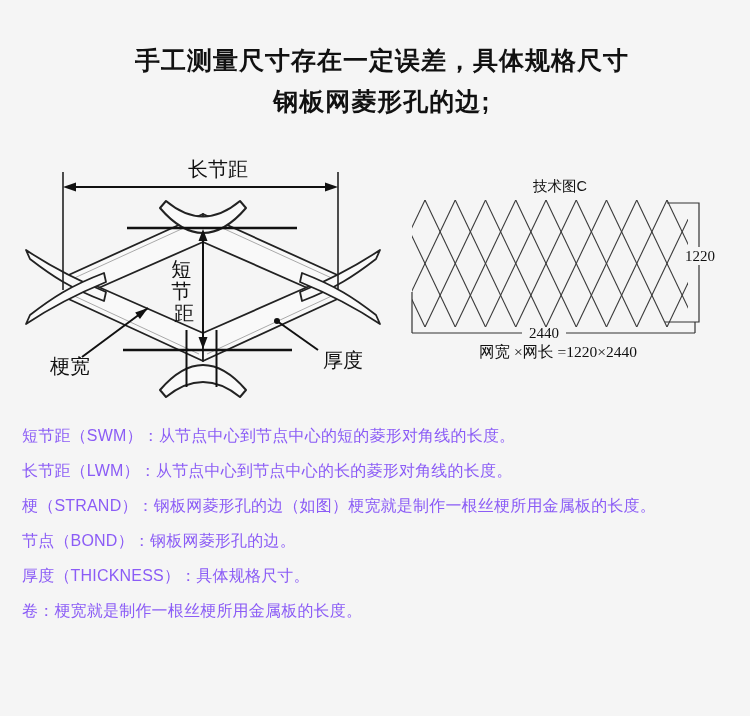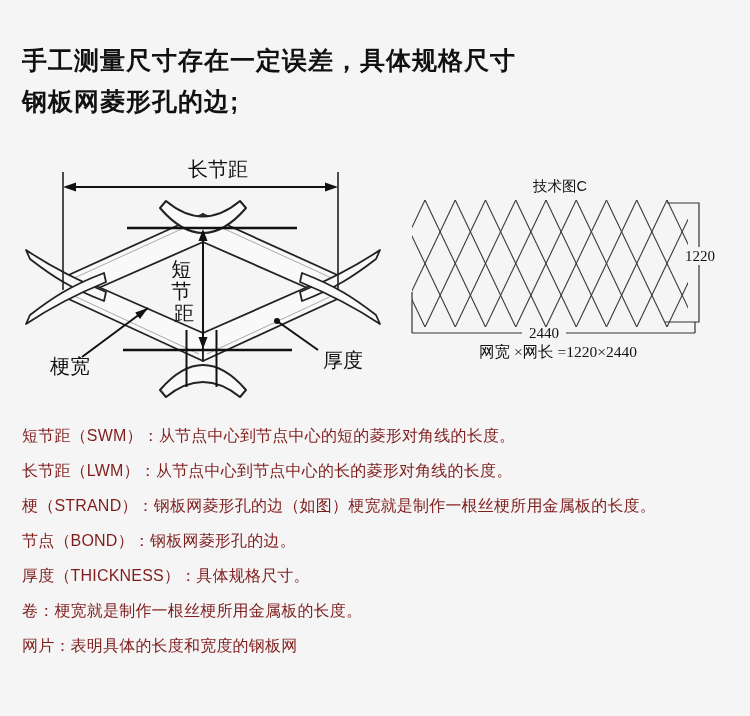--- a/index.html
+++ b/index.html
@@ -6,30 +6,31 @@
   body{
     width:750px;height:716px;
     background:#f5f5f5;
     font-family:"Liberation Sans","DejaVu Sans",sans-serif;
     color:#1a1a1a;
     position:relative;
     overflow:hidden;
   }
   .canvas{position:absolute;inset:0;width:750px;height:716px;}
   .notice{
-    position:absolute;left:22px;top:40px;width:700px;
+    position:absolute;left:32px;top:40px;width:700px;
     font-size:25px;font-weight:bold;line-height:41px;color:#111;
     letter-spacing:1px;
+    text-align:center;
   }
   .svg-abs{position:absolute;}
   .defs-list{
     position:absolute;left:22px;top:418px;width:715px;
   }
   .def-line{
-    height:35px;line-height:35px;font-size:16px;color:#7f1d1d;
+    height:35px;line-height:35px;font-size:16px;color:#8b5cf6;
     white-space:nowrap;letter-spacing:0.2px;
   }
   svg text{fill:#111;}
   .cjk-label{font-family:"Liberation Sans","DejaVu Sans",sans-serif;}
   .dim-num{font-family:"Liberation Serif","DejaVu Serif",serif;}
 </style>
 </head>
 <body>
 
 <div class="canvas">
@@ -173,16 +174,15 @@
     <text class="dim-num" x="158" y="187" text-anchor="middle" font-size="15.5">网宽 ×网长 =1220×2440</text>
   </svg>
 
   <div class="defs-list">
     <div class="def-line">短节距（SWM）：从节点中心到节点中心的短的菱形对角线的长度。</div>
     <div class="def-line">长节距（LWM）：从节点中心到节点中心的长的菱形对角线的长度。</div>
     <div class="def-line">梗（STRAND）：钢板网菱形孔的边（如图）梗宽就是制作一根丝梗所用金属板的长度。</div>
     <div class="def-line">节点（BOND）：钢板网菱形孔的边。</div>
     <div class="def-line">厚度（THICKNESS）：具体规格尺寸。</div>
     <div class="def-line">卷：梗宽就是制作一根丝梗所用金属板的长度。</div>
-    <div class="def-line">网片：表明具体的长度和宽度的钢板网</div>
   </div>
 
 </div>
 
 </body></html>

